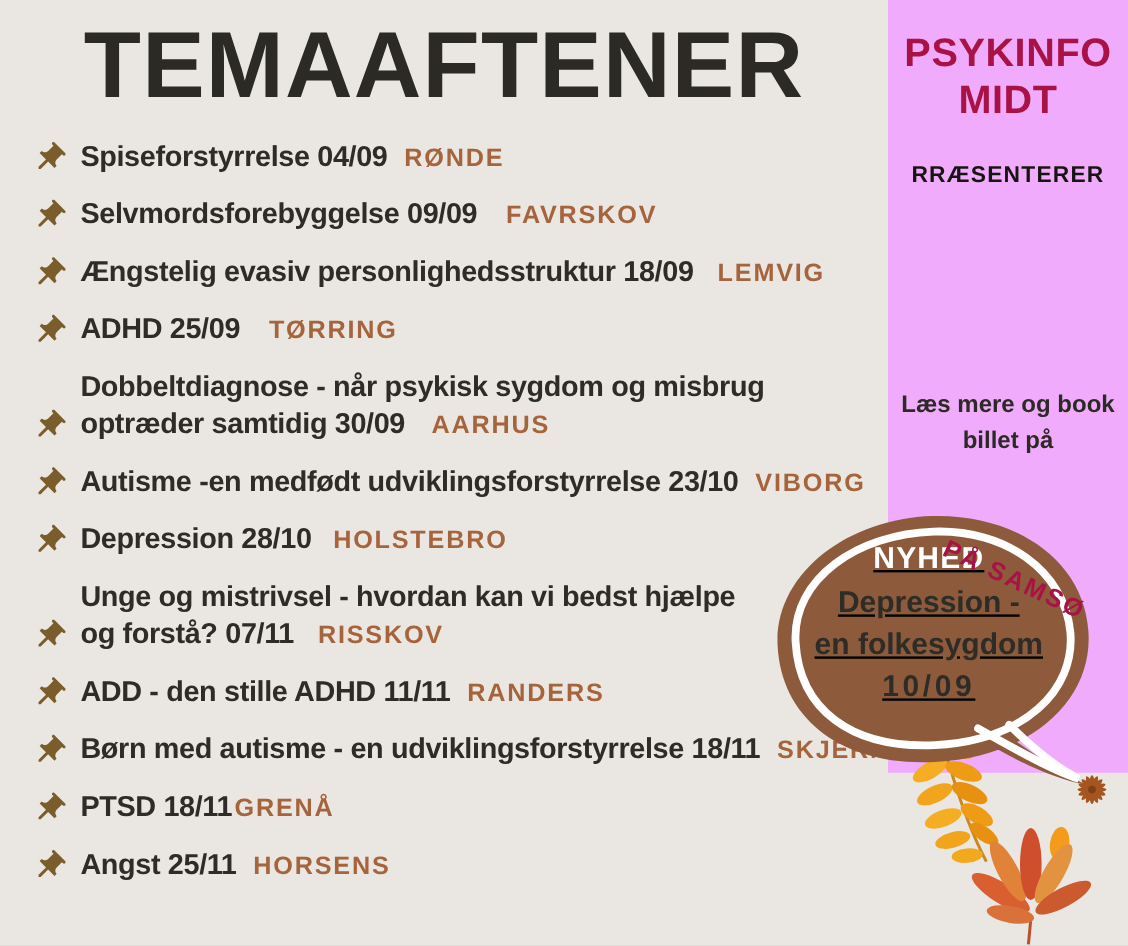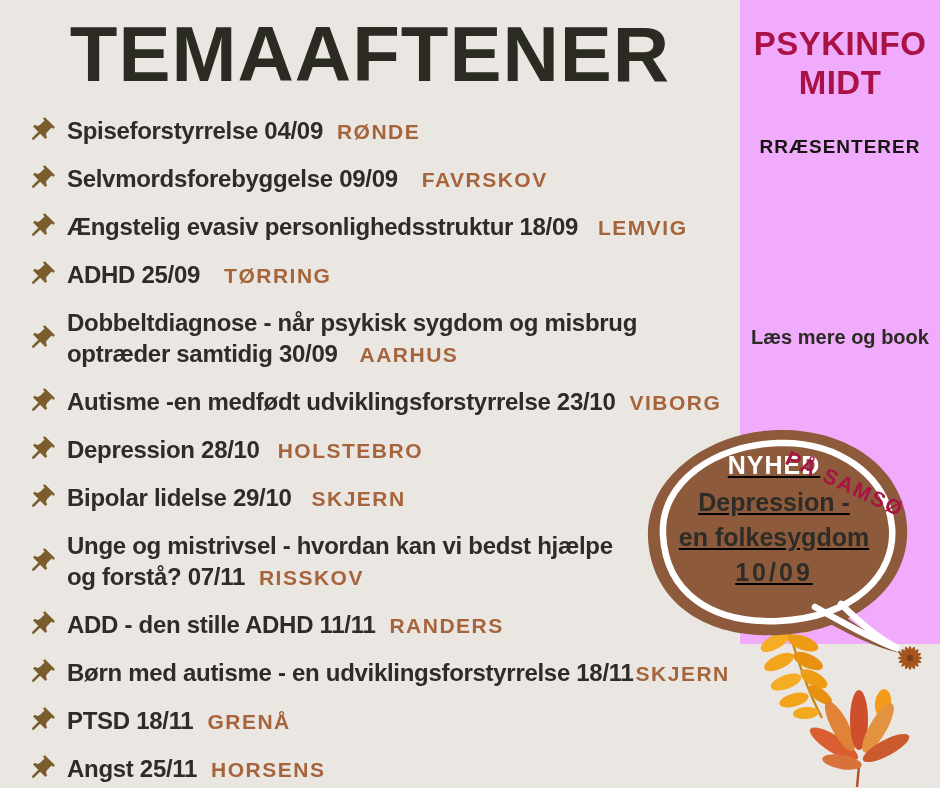--- a/index.html
+++ b/index.html
@@ -33,21 +33,21 @@
     position:absolute; left:0; top:383px; width:100%; text-align:center;
     color:#a81245; font-weight:bold; font-size:19px; letter-spacing:.3px;
   }
   
   .headline {
     position:absolute; left:0; top:12px; width:740px; text-align:center;
     color:#2b2a23; font-weight:bold; font-size:78px; line-height:84px; letter-spacing:1px;
   }
   
   .events { position:absolute; left:26px; top:115px; width:708px; z-index:1; }
-  .event { display:flex; align-items:center; margin-bottom:16px; }
+  .event { display:flex; align-items:flex-end; margin-bottom:16px; }
   .pin { flex:0 0 30px; width:30px; height:30px; margin-right:11px; margin-top:0; }
   .event-text { font-size:24px; line-height:31px; font-weight:bold;
                 color:#2e2c27; letter-spacing:-0.3px; white-space:nowrap; }
   .event-title { white-space:pre; }
   .event-location { color:#a6643c; font-size:21px; font-weight:bold;
                     letter-spacing:1.5px; margin-left:14px; }
   .event:nth-child(2) .event-location { margin-left:24px; }
   .event:nth-child(3) .event-location { margin-left:20px; }
   .event:nth-child(4) .event-location { margin-left:24px; }
   .event:nth-child(5) .event-location { margin-left:22px; }
@@ -78,20 +78,21 @@
 <div class="page">
 
   <div class="sidebar">
     <div class="brand">
       <div>PSYKINFO</div>
       <div>MIDT</div>
     </div>
     <div class="presents">RRÆSENTERER</div>
     <div class="book">
       <div>Læs mere og book</div>
+      <div>billet på</div>
     </div>
   </div>
 
   <div class="headline">TEMAAFTENER</div>
 
   <div class="events">
 
     <div class="event">
       <svg class="pin" viewBox="0 0 24 24">
           <path fill="#7a5d2b" transform="rotate(45 12 12)" d="M16 9V4h1c.55 0 1-.45 1-1s-.45-1-1-1H7c-.55 0-1 .45-1 1s.45 1 1 1h1v5c0 1.66-1.34 3-3 3v2h5.97v7l1 1 1-1v-7H19v-2c-1.66 0-3-1.34-3-3z"></path>
@@ -135,26 +136,20 @@
       <div class="event-text"><span class="event-title">Autisme -en medfødt udviklingsforstyrrelse 23/10</span><span class="event-location">VIBORG</span></div>
     </div>
 
     <div class="event">
       <svg class="pin" viewBox="0 0 24 24">
           <path fill="#7a5d2b" transform="rotate(45 12 12)" d="M16 9V4h1c.55 0 1-.45 1-1s-.45-1-1-1H7c-.55 0-1 .45-1 1s.45 1 1 1h1v5c0 1.66-1.34 3-3 3v2h5.97v7l1 1 1-1v-7H19v-2c-1.66 0-3-1.34-3-3z"></path>
         </svg>
       <div class="event-text"><span class="event-title">Depression 28/10</span><span class="event-location">HOLSTEBRO</span></div>
     </div>
 
-    <div class="event">
-      <svg class="pin" viewBox="0 0 24 24">
-          <path fill="#7a5d2b" transform="rotate(45 12 12)" d="M16 9V4h1c.55 0 1-.45 1-1s-.45-1-1-1H7c-.55 0-1 .45-1 1s.45 1 1 1h1v5c0 1.66-1.34 3-3 3v2h5.97v7l1 1 1-1v-7H19v-2c-1.66 0-3-1.34-3-3z"></path>
-        </svg>
-      <div class="event-text"><span class="event-title">Bipolar lidelse 29/10</span><span class="event-location">SKJERN</span></div>
-    </div>
 
     <div class="event">
       <svg class="pin" viewBox="0 0 24 24">
           <path fill="#7a5d2b" transform="rotate(45 12 12)" d="M16 9V4h1c.55 0 1-.45 1-1s-.45-1-1-1H7c-.55 0-1 .45-1 1s.45 1 1 1h1v5c0 1.66-1.34 3-3 3v2h5.97v7l1 1 1-1v-7H19v-2c-1.66 0-3-1.34-3-3z"></path>
         </svg>
       <div class="event-text"><span class="event-title">Unge og mistrivsel - hvordan kan vi bedst hjælpe
 og forstå? 07/11</span><span class="event-location">RISSKOV</span></div>
     </div>
 
     <div class="event">

